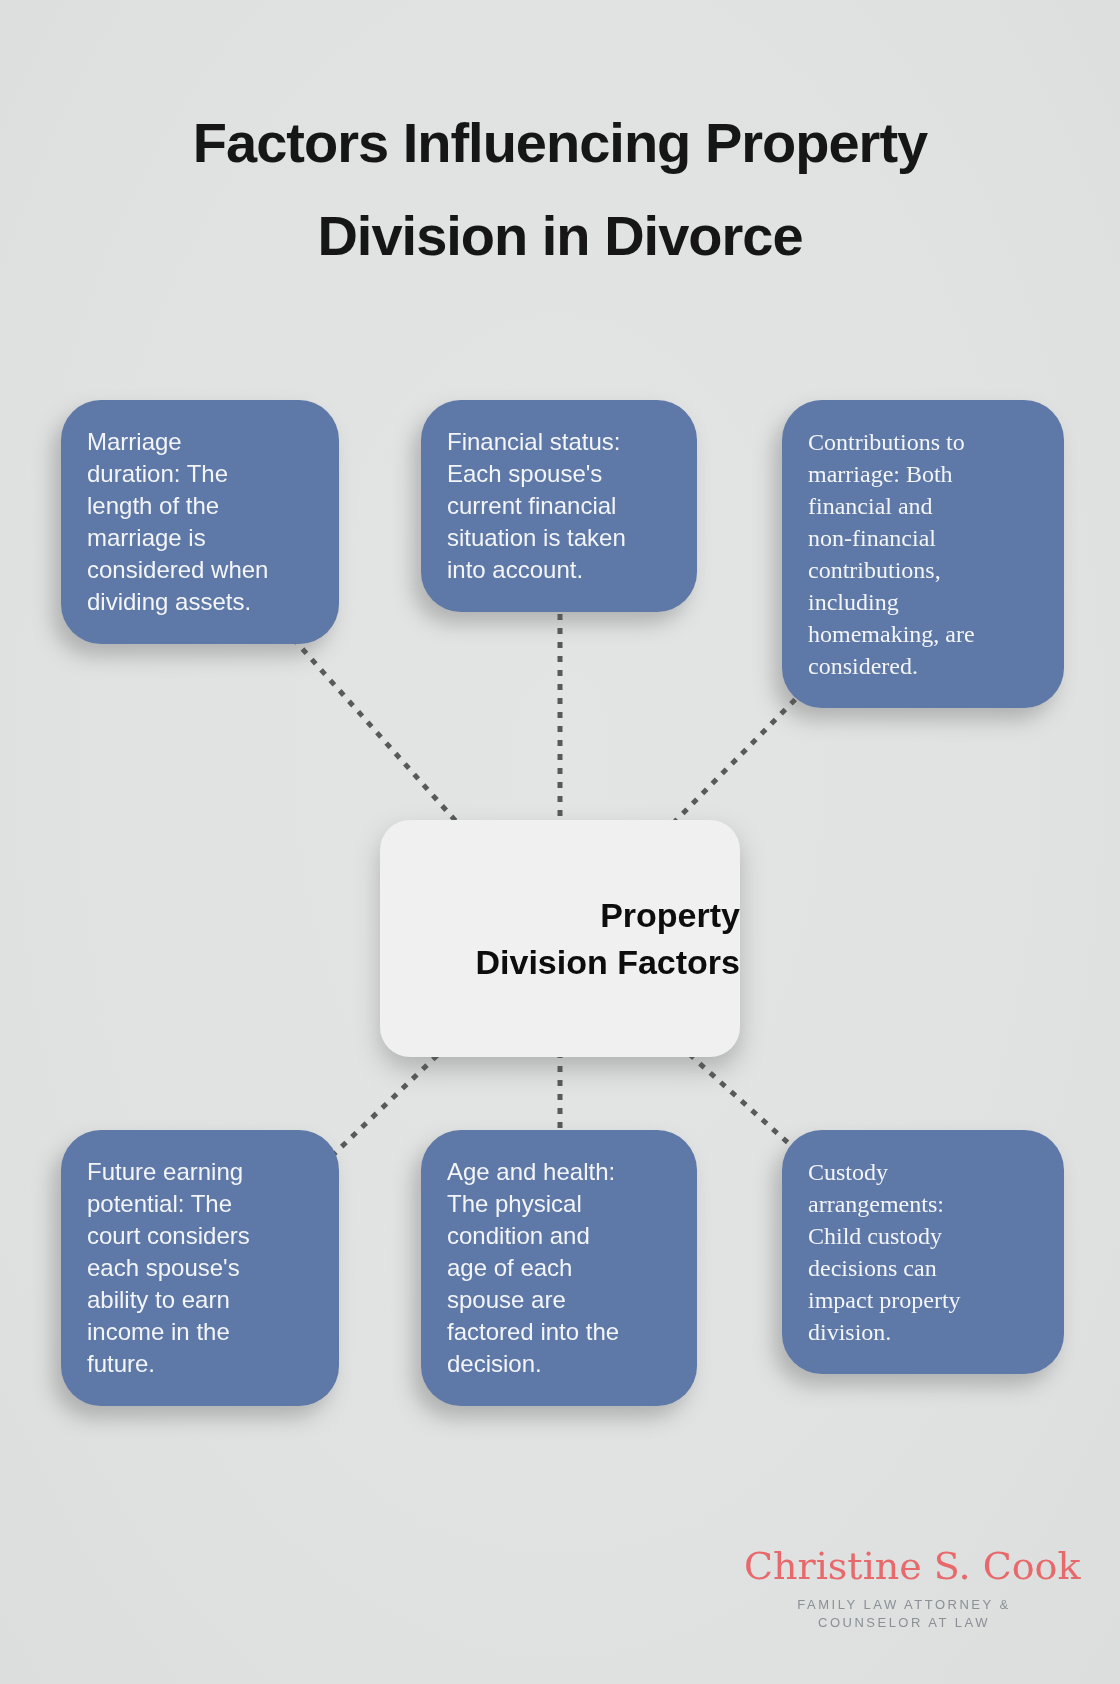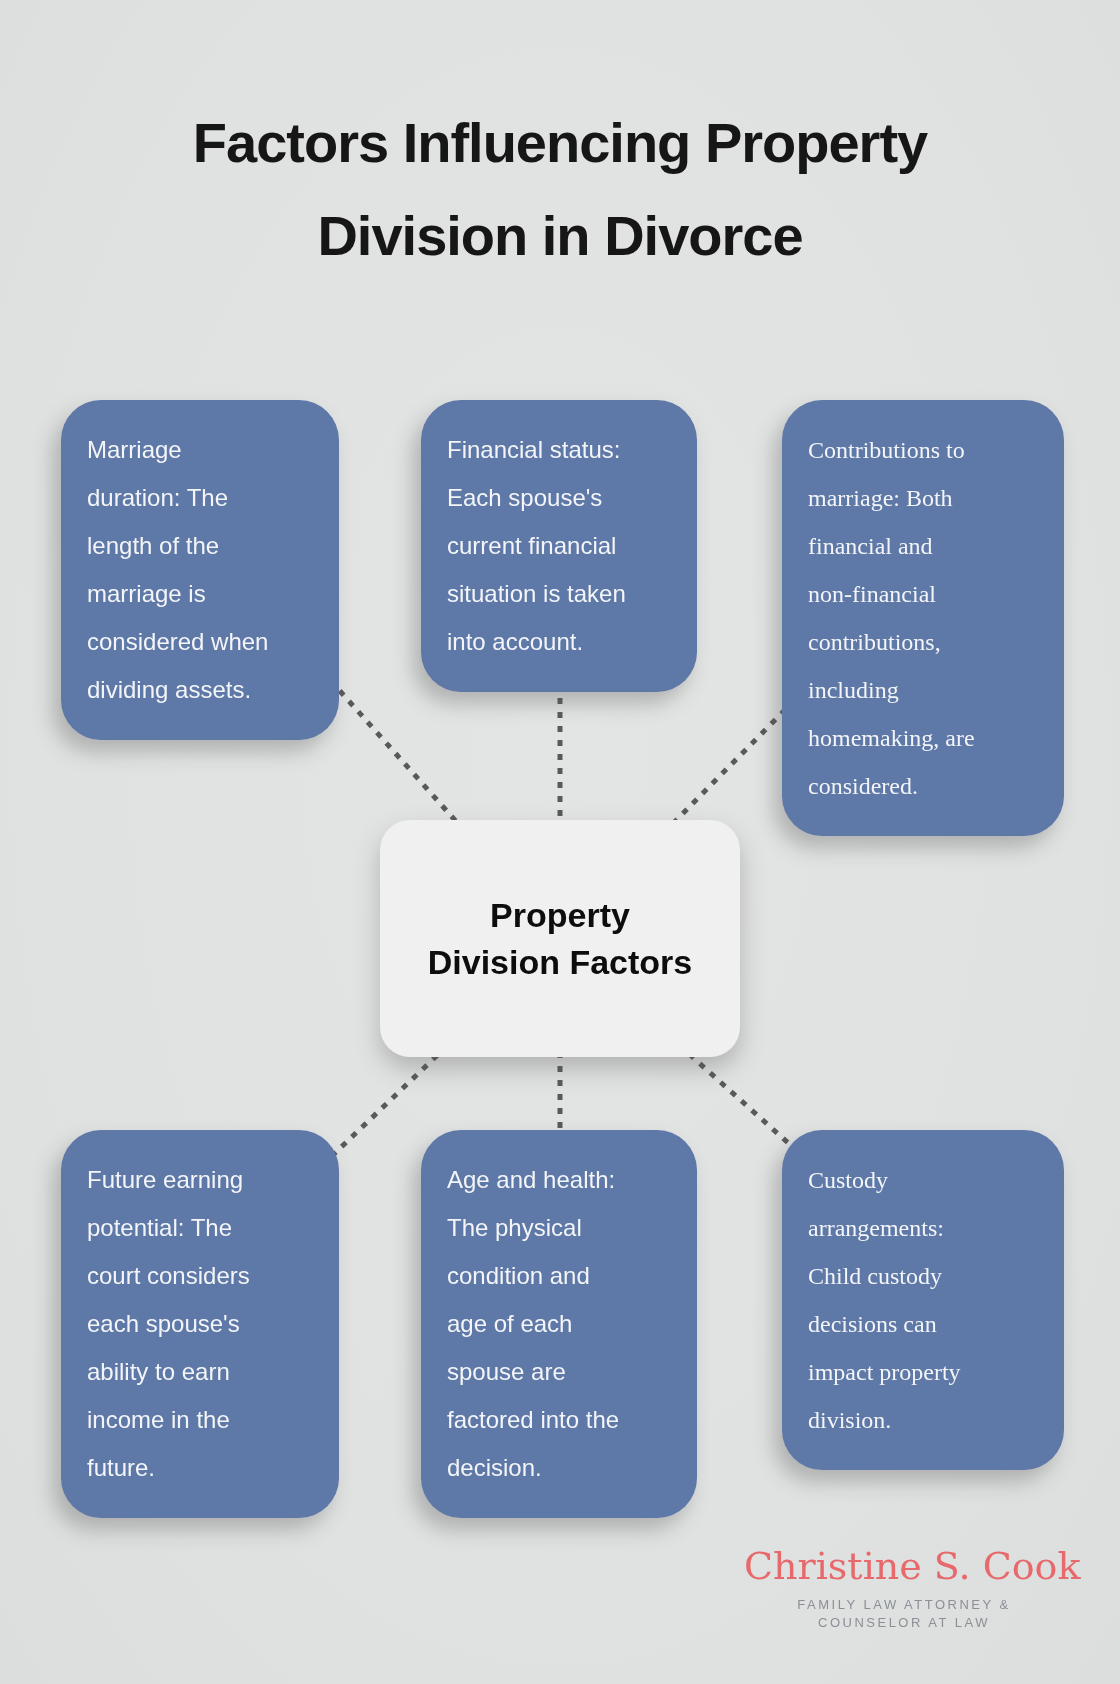--- a/index.html
+++ b/index.html
@@ -30,38 +30,38 @@
     letter-spacing:-1px;
   }
   .connectors{
     position:absolute; top:0; left:0; z-index:1;
   }
   .factor-box{
     position:absolute; z-index:2;
     background:var(--factor-box);
     color:var(--factor-text);
     border-radius:40px;
-    font-size:24px; line-height:48px;
+    font-size:24px; line-height:32px;
     padding:26px 0 26px 26px;
     box-shadow:-8px 12px 20px rgba(90,90,90,0.35);
   }
   .factor-box .inner{width:187px;}
   .col-left{left:61px; width:278px;}
   .col-mid{left:421px; width:276px;}
   .col-right{left:782px; width:282px;font-family:Liberation Serif, serif;}
   .row-top{top:400px;}
   .row-bottom{top:1130px;}
   .center-node{
     position:absolute; z-index:3;
     left:380px; top:820px; width:360px; height:237px;
     background:var(--center-box);
     border-radius:30px;
     box-shadow:0 12px 24px rgba(90,90,90,0.35);
     display:flex; flex-direction:column;
-    align-items:center; justify-content:center;
+    align-items:flex-end; justify-content:center;
     text-align:center;
     font-size:34px; font-weight:700; line-height:47px;
     color:var(--center-text);
   }
   .signature{
     position:absolute; z-index:2;
     right:56px; top:1544px; width:320px;
     text-align:center;
   }
   .signature-name{

